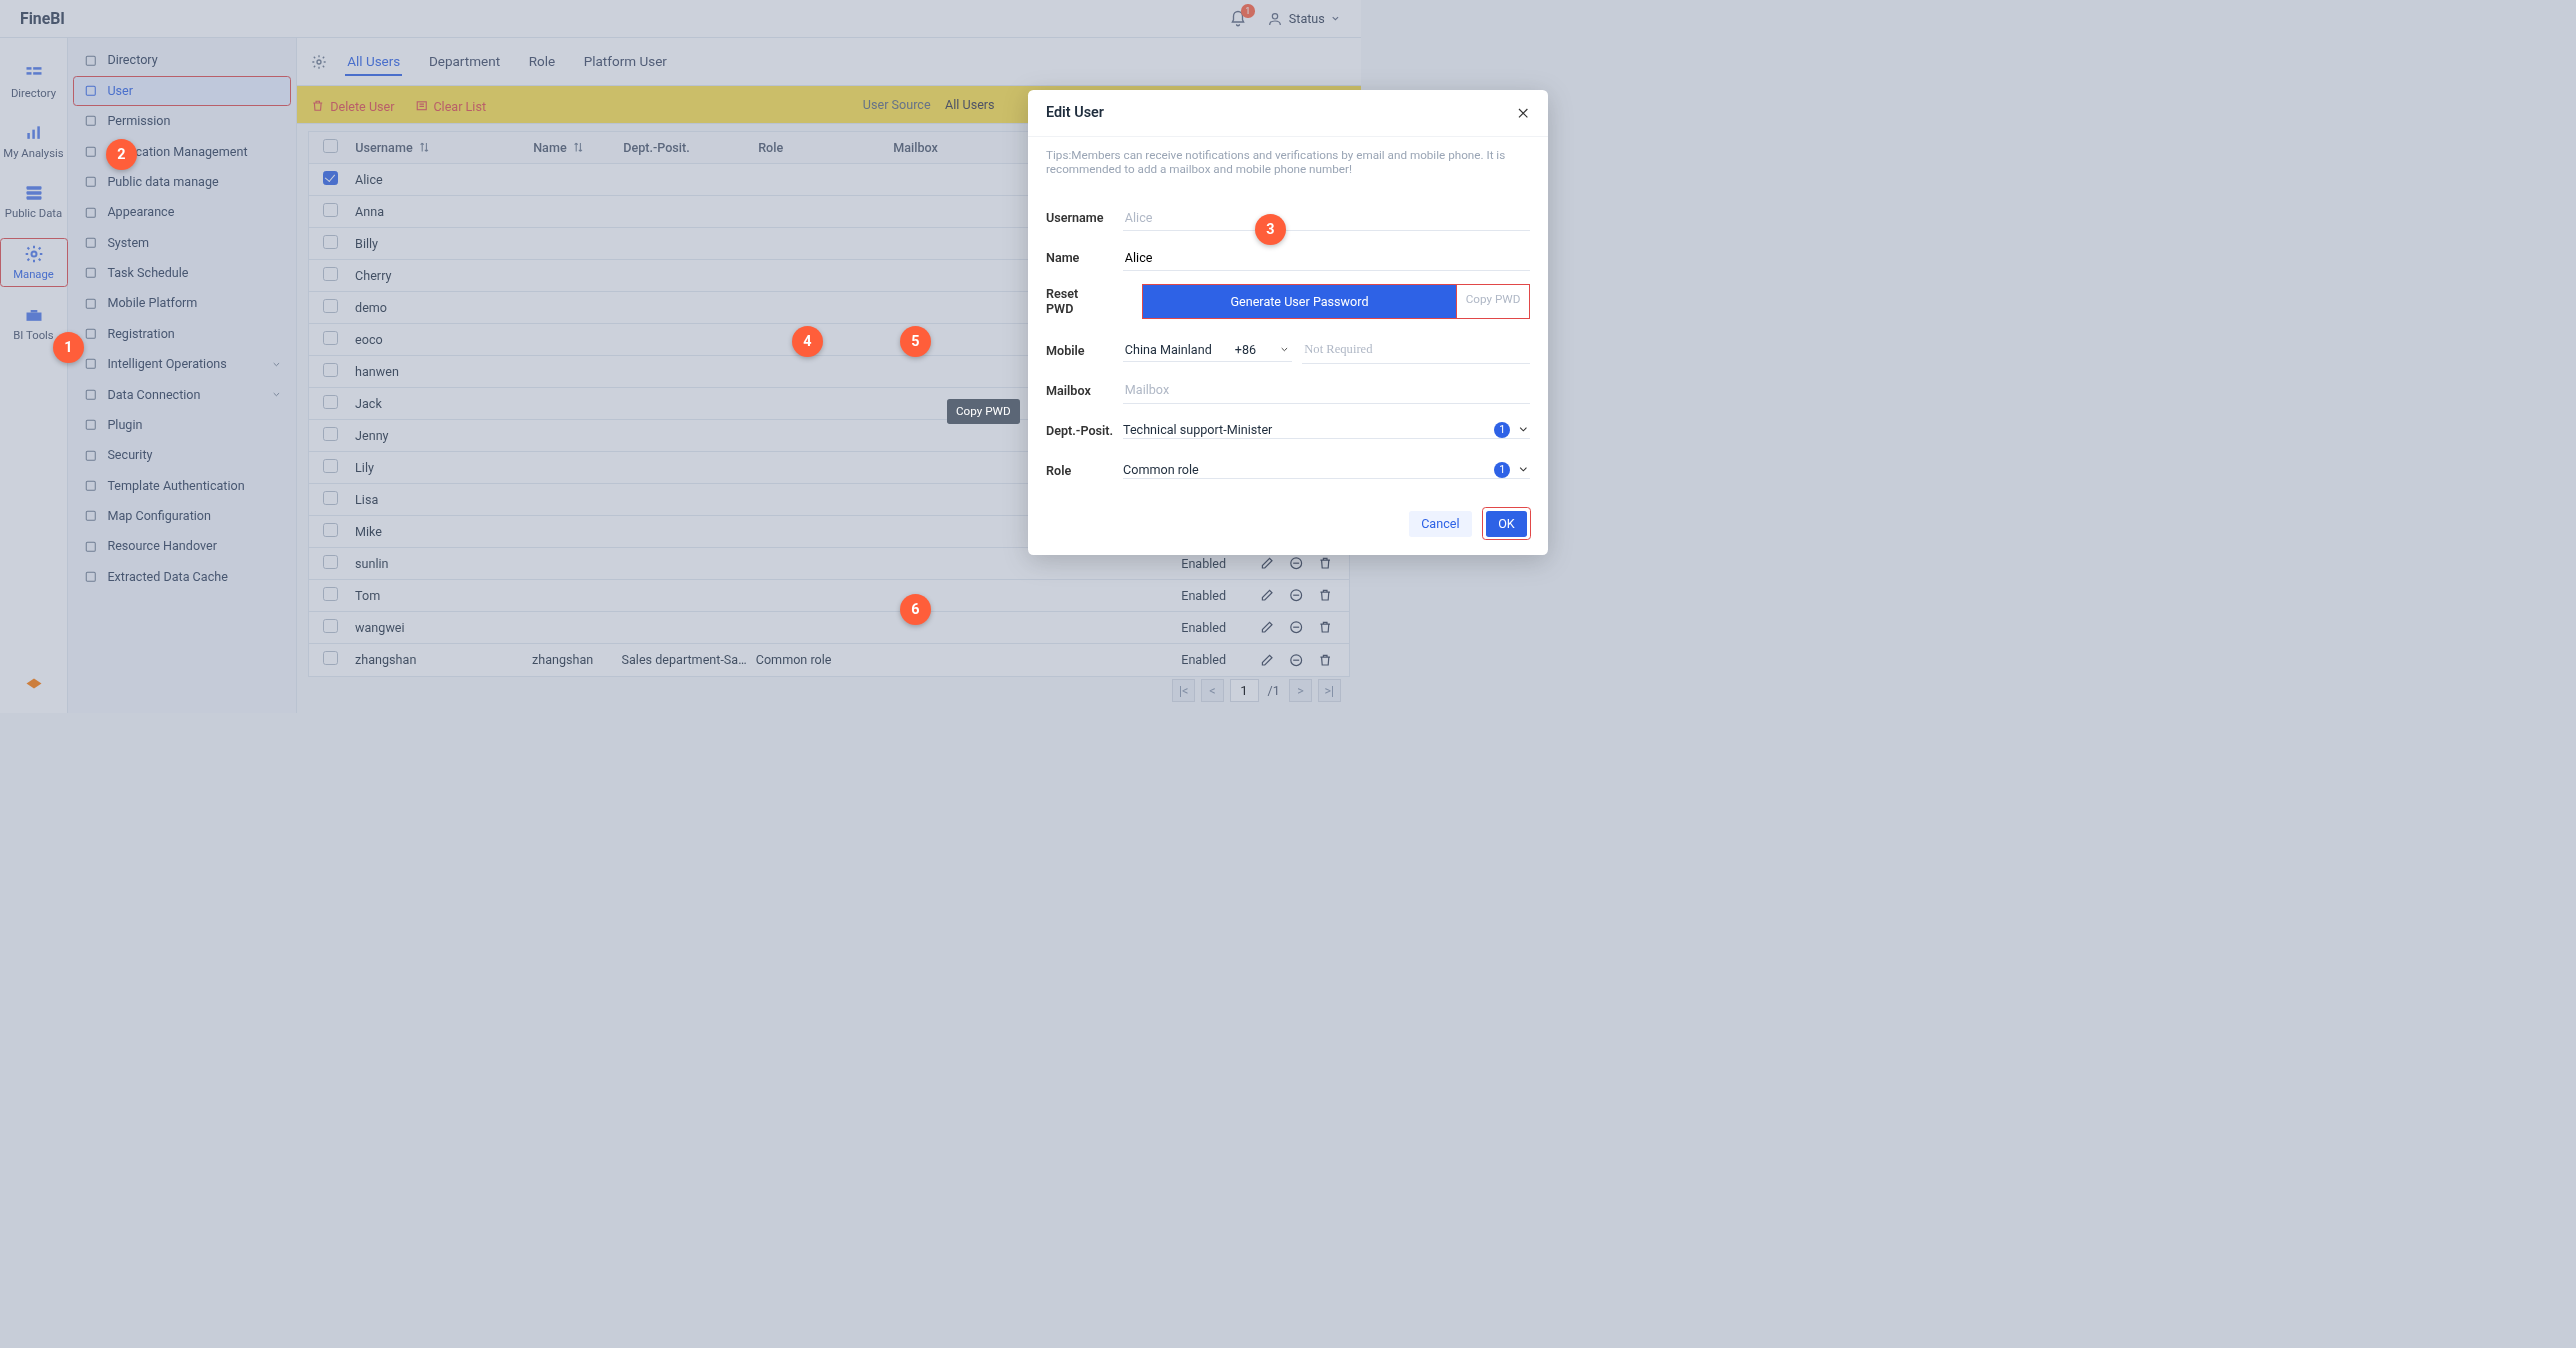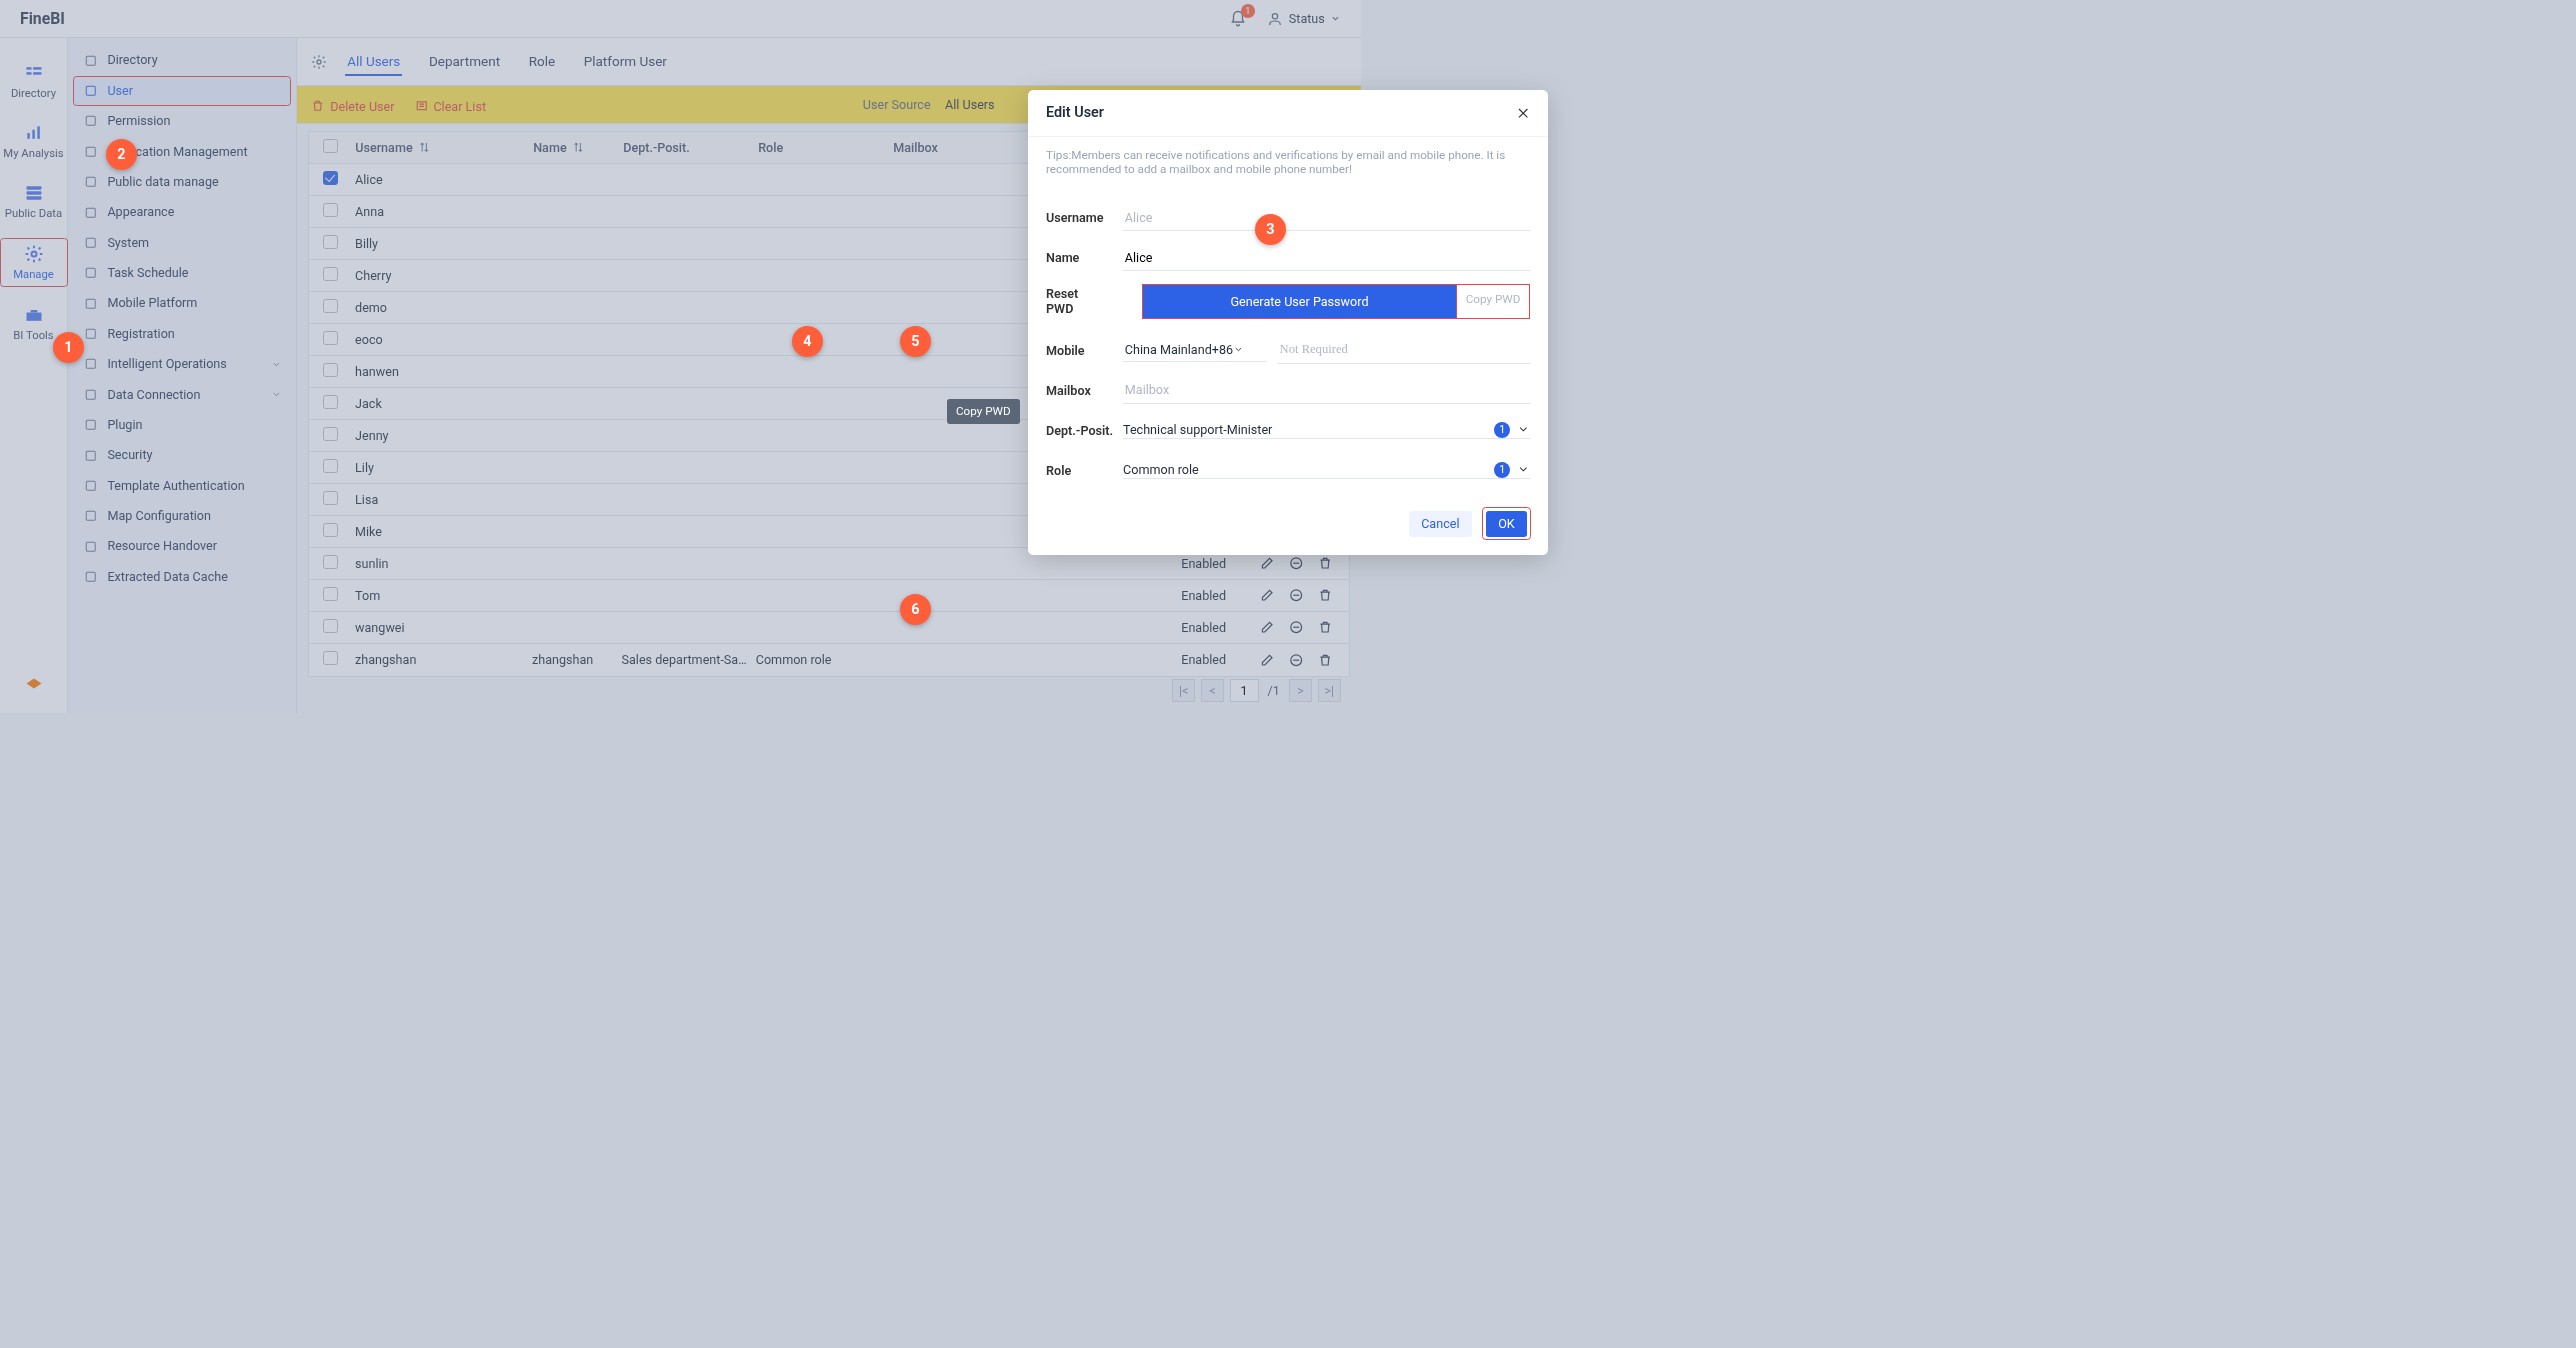--- a/index.html
+++ b/index.html
@@ -103,21 +103,21 @@
   .flabel{width:77px;color:#333;font-weight:600;font-size:12.6px;}
   .fval{flex:1;}
   .finput{width:100%;border:none;border-bottom:0.9px solid #e1e6ee;padding:5.4px 1.8px;outline:none;font-size:12.6px;}
   .finput::placeholder{color:#b0b8c6;}
   .finput:disabled{color:#b0b8c6;background:transparent;}
   .gen-btn{background:var(--blue);color:#fff;height:33px;flex:1;display:flex;align-items:center;justify-content:center;font-size:12.6px;}
   .copy-btn{width:72px;height:29px;display:flex;align-items:center;justify-content:center;color:#b0b8c6;font-size:11.7px;}
   .hl-box{border:1.8px solid #e14848;display:flex;flex:1;}
   .hl-box.two{border-left:none;}
   .mob-row{display:flex;align-items:center;gap:10.8px;flex:1;}
-  .mob-sel{display:flex;align-items:center;gap:0;border-bottom:0.9px solid #e1e6ee;padding:3.6px 1.8px;min-width:144px;}
+  .mob-sel{display:flex;align-items:center;gap:23px;border-bottom:0.9px solid #e1e6ee;padding:3.6px 1.8px;min-width:144px;}
   .pill{background:var(--blue);color:#fff;border-radius:9px;width:16px;height:16px;font-size:10.8px;display:flex;align-items:center;justify-content:center;}
   .tail{display:flex;align-items:center;gap:7.2px;margin-left:7.2px;}
   .modal-foot{display:flex;justify-content:flex-end;gap:10.8px;padding:12.6px 18px 16px;align-items:center;}
   .btn-cancel{color:var(--blue);background:#eef3ff;padding:5.4px 12.6px;border-radius:2.7px;}
   .btn-ok{background:var(--blue);color:#fff;padding:5.4px 12.6px;border-radius:2.7px;}
   .ok-wrap.highlight{outline:1.8px solid #e14848;padding:2.7px;border-radius:2.7px;}
 
   .tooltip{position:fixed;background:#5b6676;color:#fff;padding:5.4px 9px;border-radius:2.7px;font-size:11.7px;z-index:70;}
 
   

